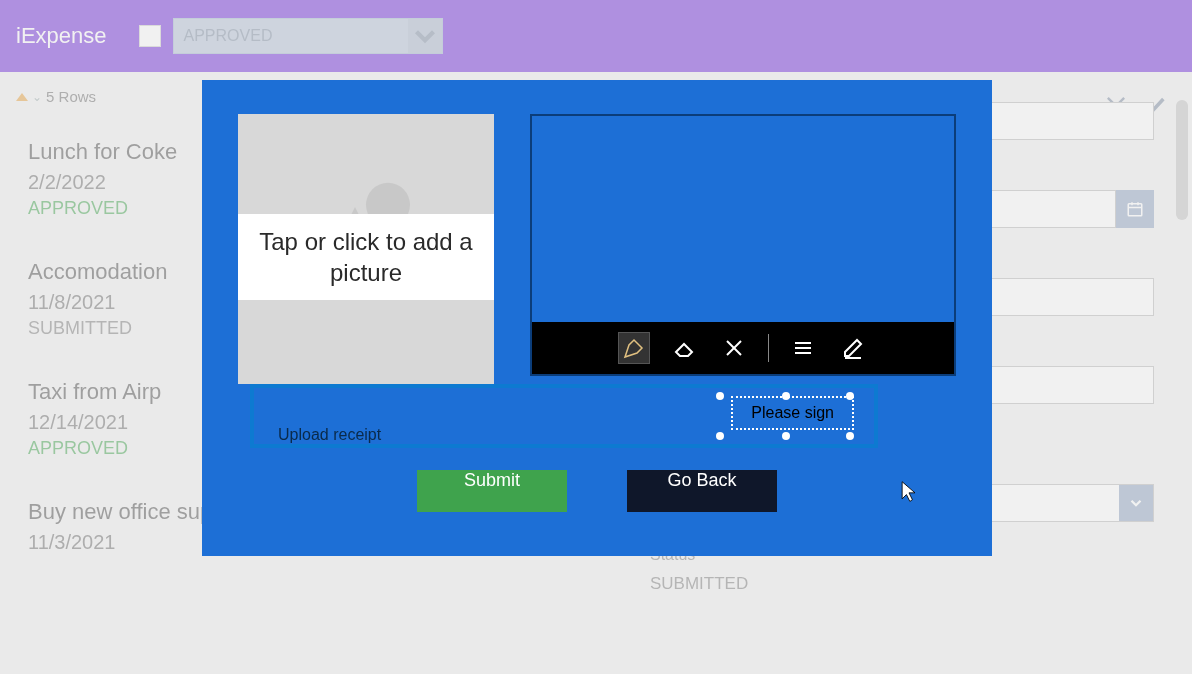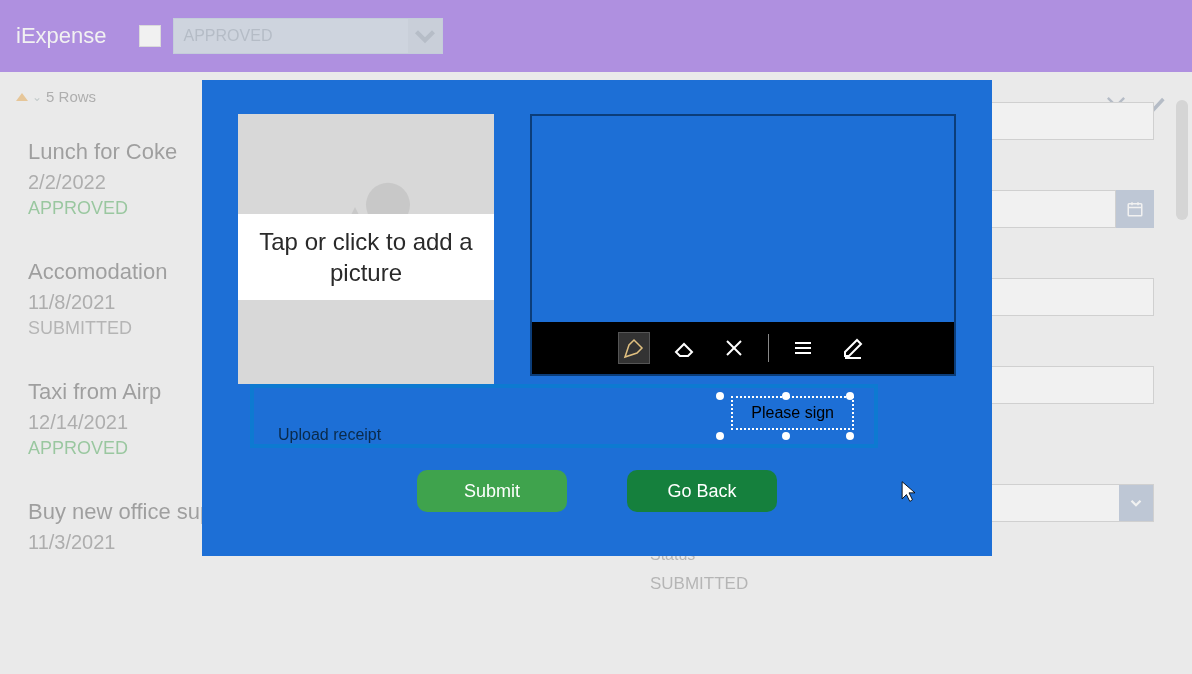--- a/index.html
+++ b/index.html
@@ -316,30 +316,29 @@
 
   .buttons-row {
     display: flex;
     gap: 60px;
     justify-content: center;
     margin-top: 22px;
   }
   .btn {
     height: 42px;
     width: 150px;
-    border-radius: 10px;
-    display: flex;
-    align-items: center;
+    border-radius: 0;
+    display: flex;
     justify-content: center;
     color: #fff;
     font-size: 18px;
     cursor: pointer;
   }
   .btn.submit { background: #3fa34d; }
-  .btn.goback { background: #15803d; }
+  .btn.goback { background: #0f172a; }
 
   .cursor {
     position: absolute;
     top: 480px;
     left: 900px;
     width: 18px; height: 24px;
     pointer-events: none;
   }
 
 </style>

